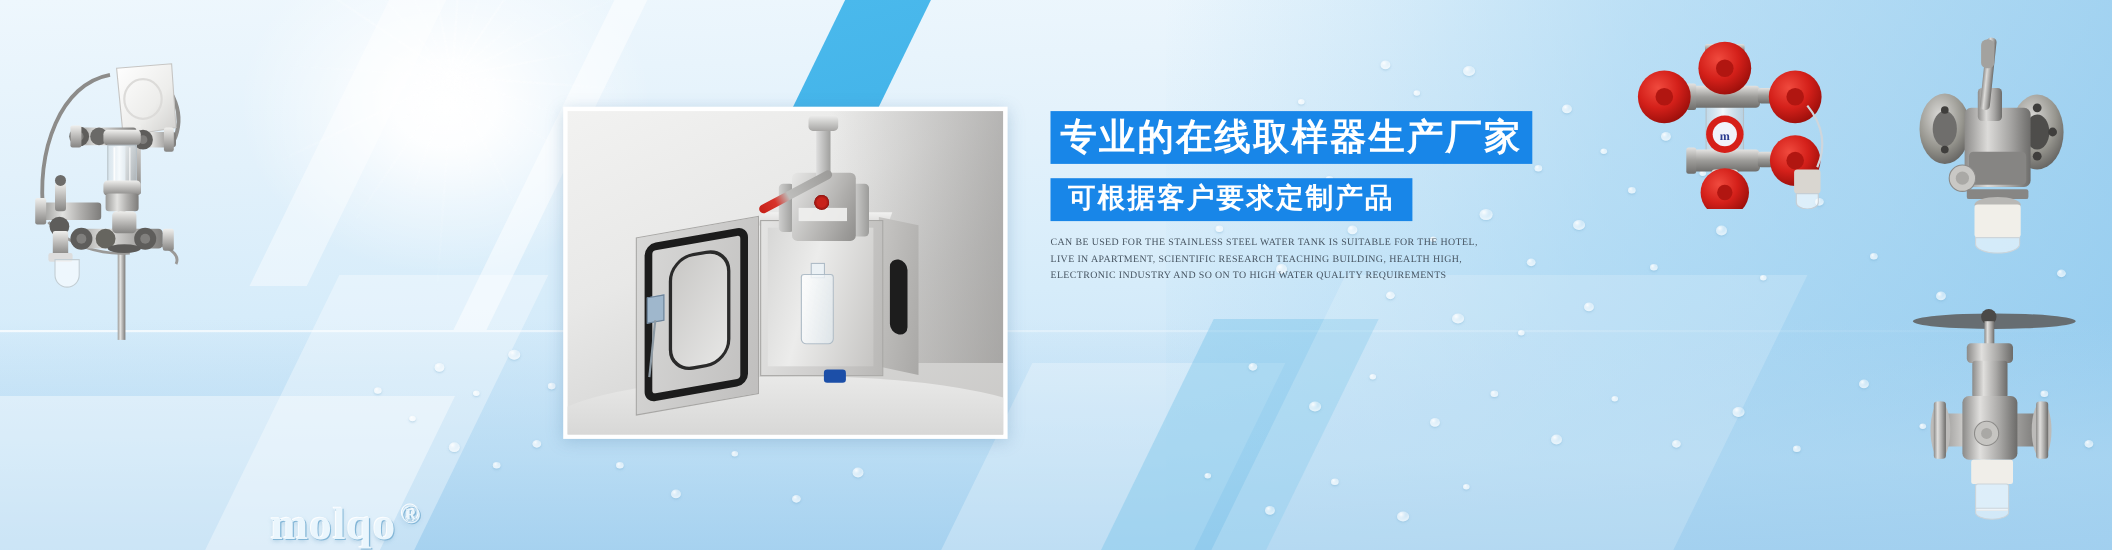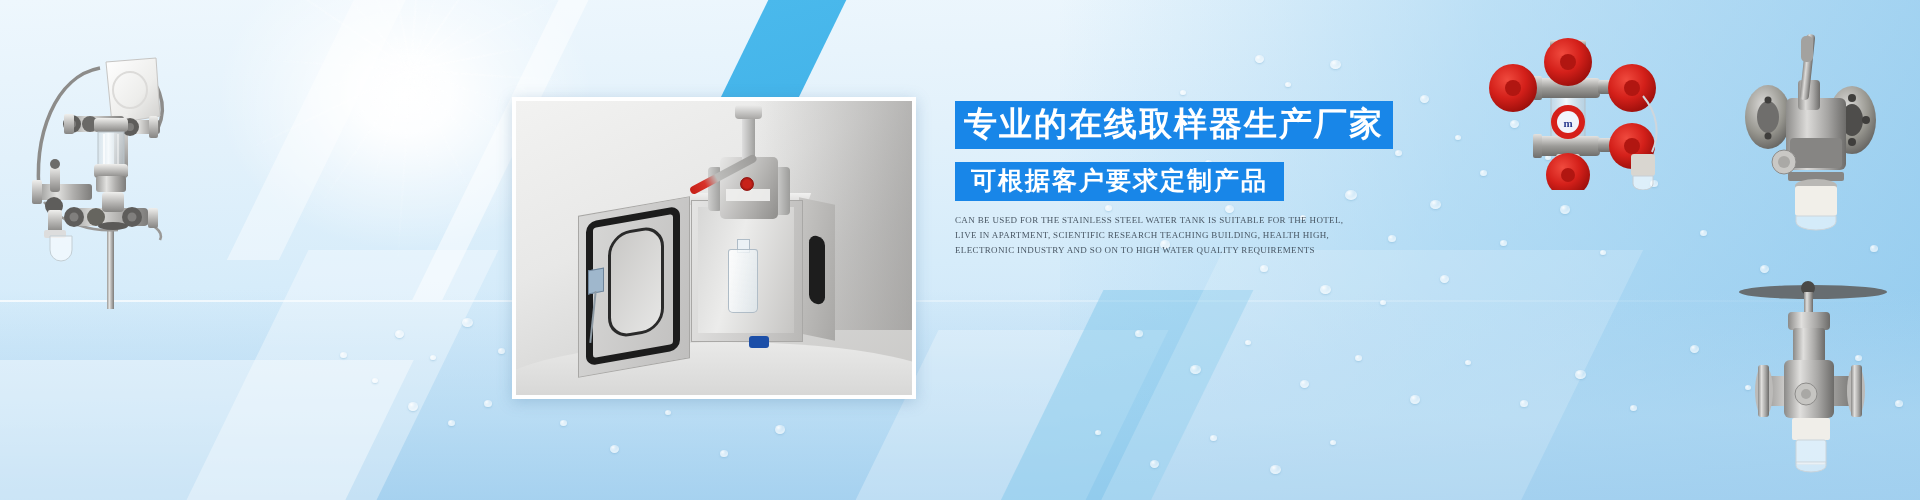--- a/index.html
+++ b/index.html
@@ -520,14 +520,17 @@
       <rect x="64" y="90" width="50" height="58" rx="6" fill="url(#st5)"></rect>
       <circle cx="86" cy="124" r="11" fill="#c6c5c2" stroke="#8d8c8a"></circle>
       <circle cx="86" cy="124" r="5" fill="#a9a8a5"></circle>
 
       <rect x="72" y="148" width="38" height="22" rx="2" fill="#f0eee9"></rect>
       <rect x="76" y="170" width="30" height="24" rx="2" fill="rgba(255,255,255,.62)" stroke="#cbd4da"></rect>
       <path d="M76 192 h30 v4 a15 6 0 0 1 -30 0 z" fill="rgba(255,255,255,.5)" stroke="#cbd4da"></path>
     </svg>
   </div>
 
+  <div id="watermark">
+    <span>molqo</span><span class="reg">®</span>
+  </div>
 
 </div>
 
 </body></html>

